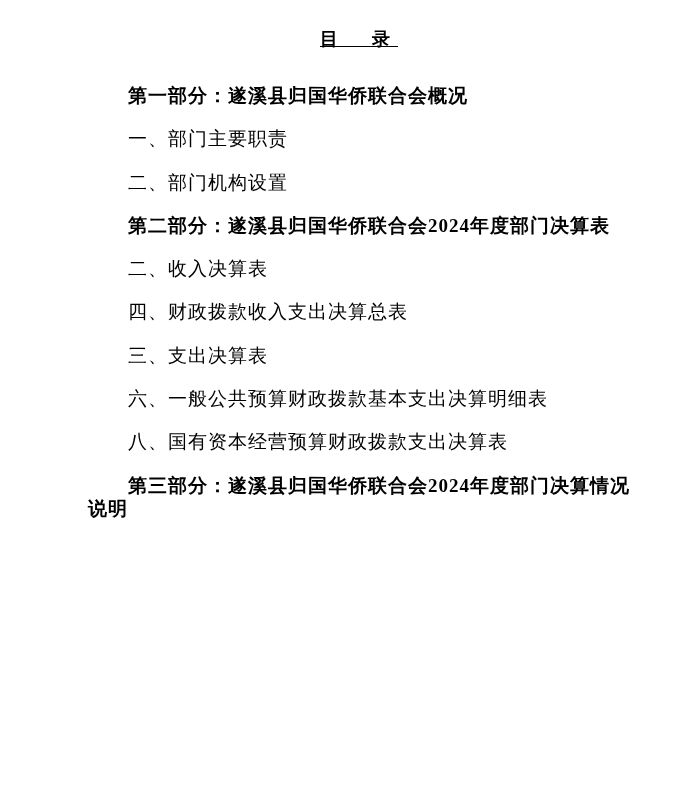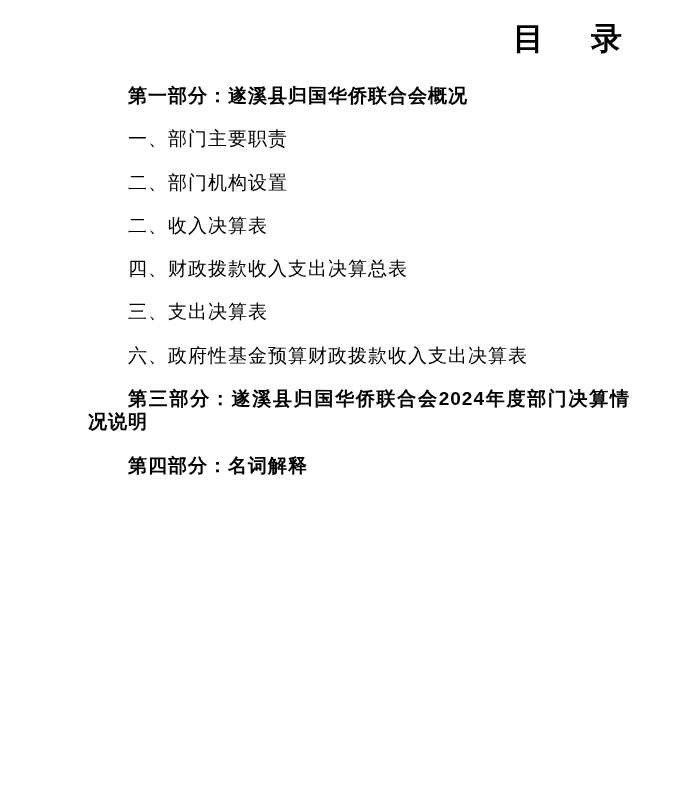--- a/index.html
+++ b/index.html
@@ -13,48 +13,50 @@
     overflow: hidden;
   }
   .page {
     width: 700px;
     height: 806px;
     background: #ffffff;
     padding: 26px 70px 0 88px;
   }
   .doc-title {
     margin: 0 0 32px 0;
-    text-align: right;
-    font-size: 31px;
+    text-align: center;
+    font-size: 18px;
     line-height: 26px;
     font-weight: bold;
     letter-spacing: 8px;
     white-space: pre;
+    text-decoration: underline;
   }
-  .toc-list { margin: 0; padding: 0; }
+  .toc-list { margin: 0; padding: 0; font-family: Liberation Serif, serif; }
   .toc-entry {
     margin: 0 0 20px 0;
     font-size: 19px;
     line-height: 23.3px;
     letter-spacing: 1px;
     text-indent: 40px;
     text-align: justify;
     font-weight: normal;
   }
   .toc-entry.bold { font-weight: bold; }
 </style>
 </head>
 <body>
 
 <div class="page">
   <h1 class="doc-title">目　录</h1>
   <div class="toc-list" id="toc-list">
       <p class="toc-entry bold">第一部分：遂溪县归国华侨联合会概况</p>
       <p class="toc-entry">一、部门主要职责</p>
       <p class="toc-entry">二、部门机构设置</p>
+      <p class="toc-entry bold">第二部分：遂溪县归国华侨联合会2024年度部门决算表</p>
       <p class="toc-entry">二、收入决算表</p>
       <p class="toc-entry">四、财政拨款收入支出决算总表</p>
       <p class="toc-entry">三、支出决算表</p>
-      <p class="toc-entry">六、政府性基金预算财政拨款收入支出决算表</p>
+      <p class="toc-entry">六、一般公共预算财政拨款基本支出决算明细表</p>
+      <p class="toc-entry">八、国有资本经营预算财政拨款支出决算表</p>
       <p class="toc-entry bold">第三部分：遂溪县归国华侨联合会2024年度部门决算情况说明</p>
-      <p class="toc-entry bold">第四部分：名词解释</p>
     </div>
 </div>
 
 </body></html>

